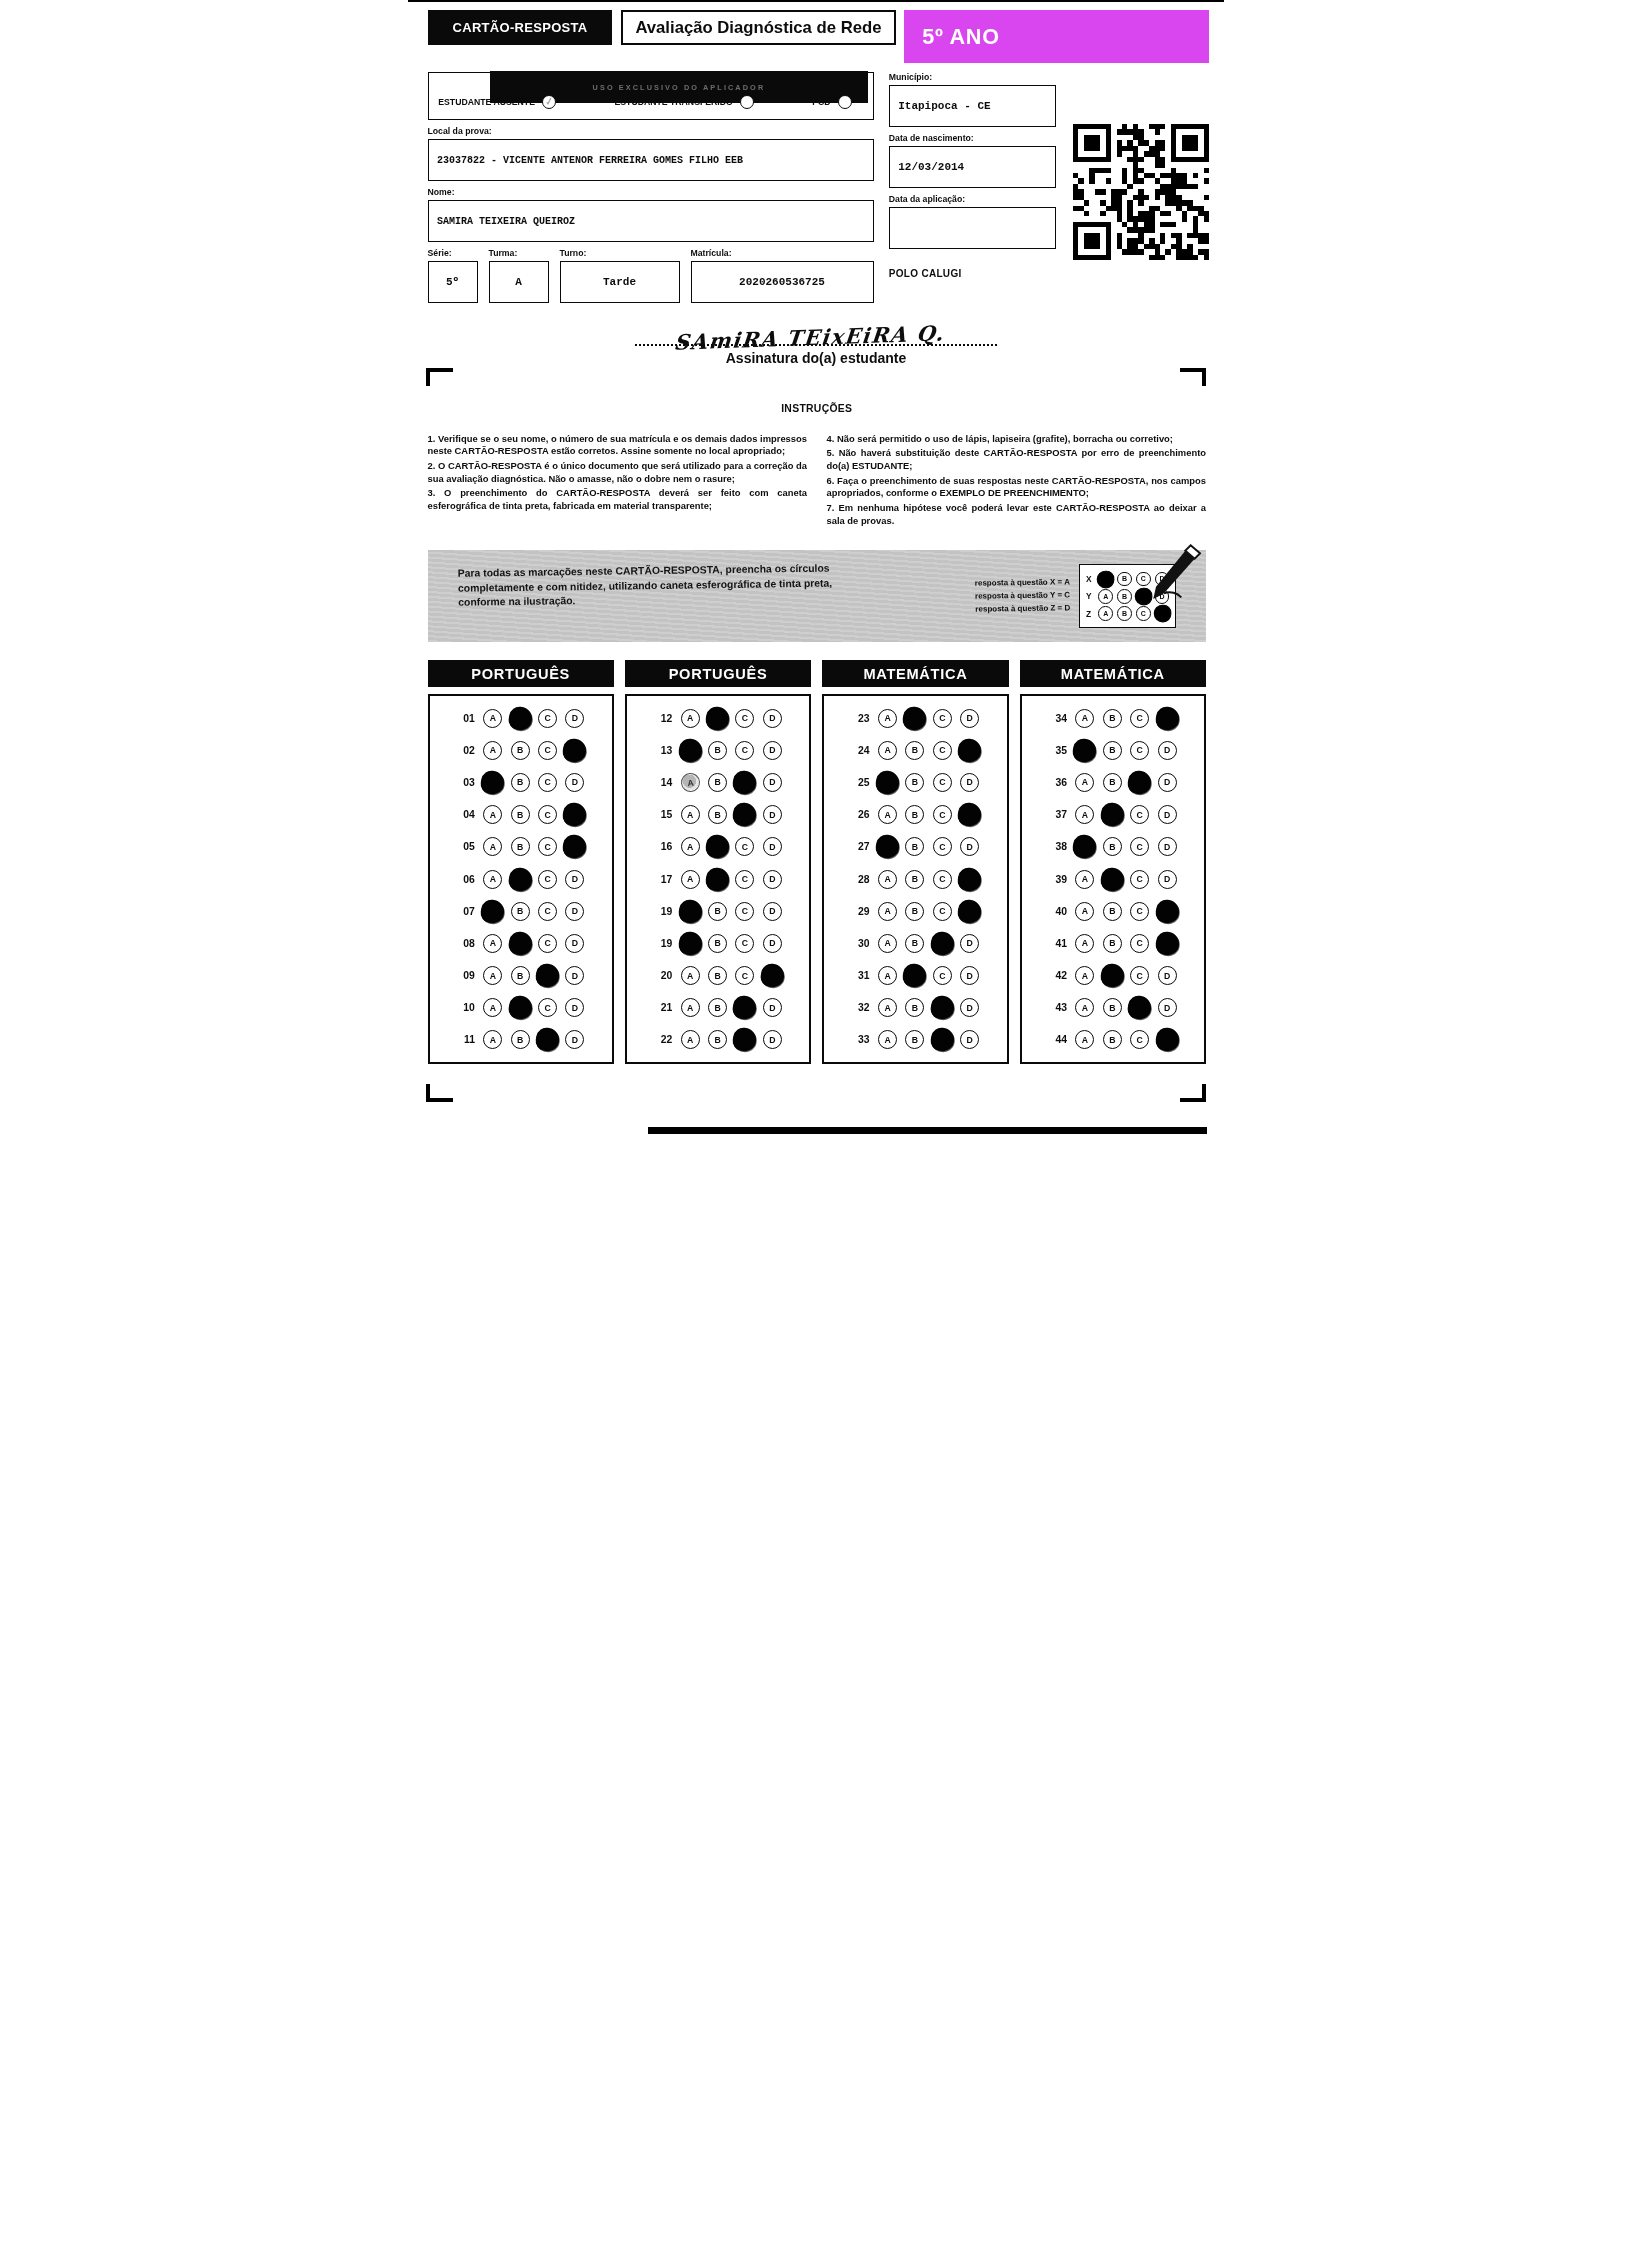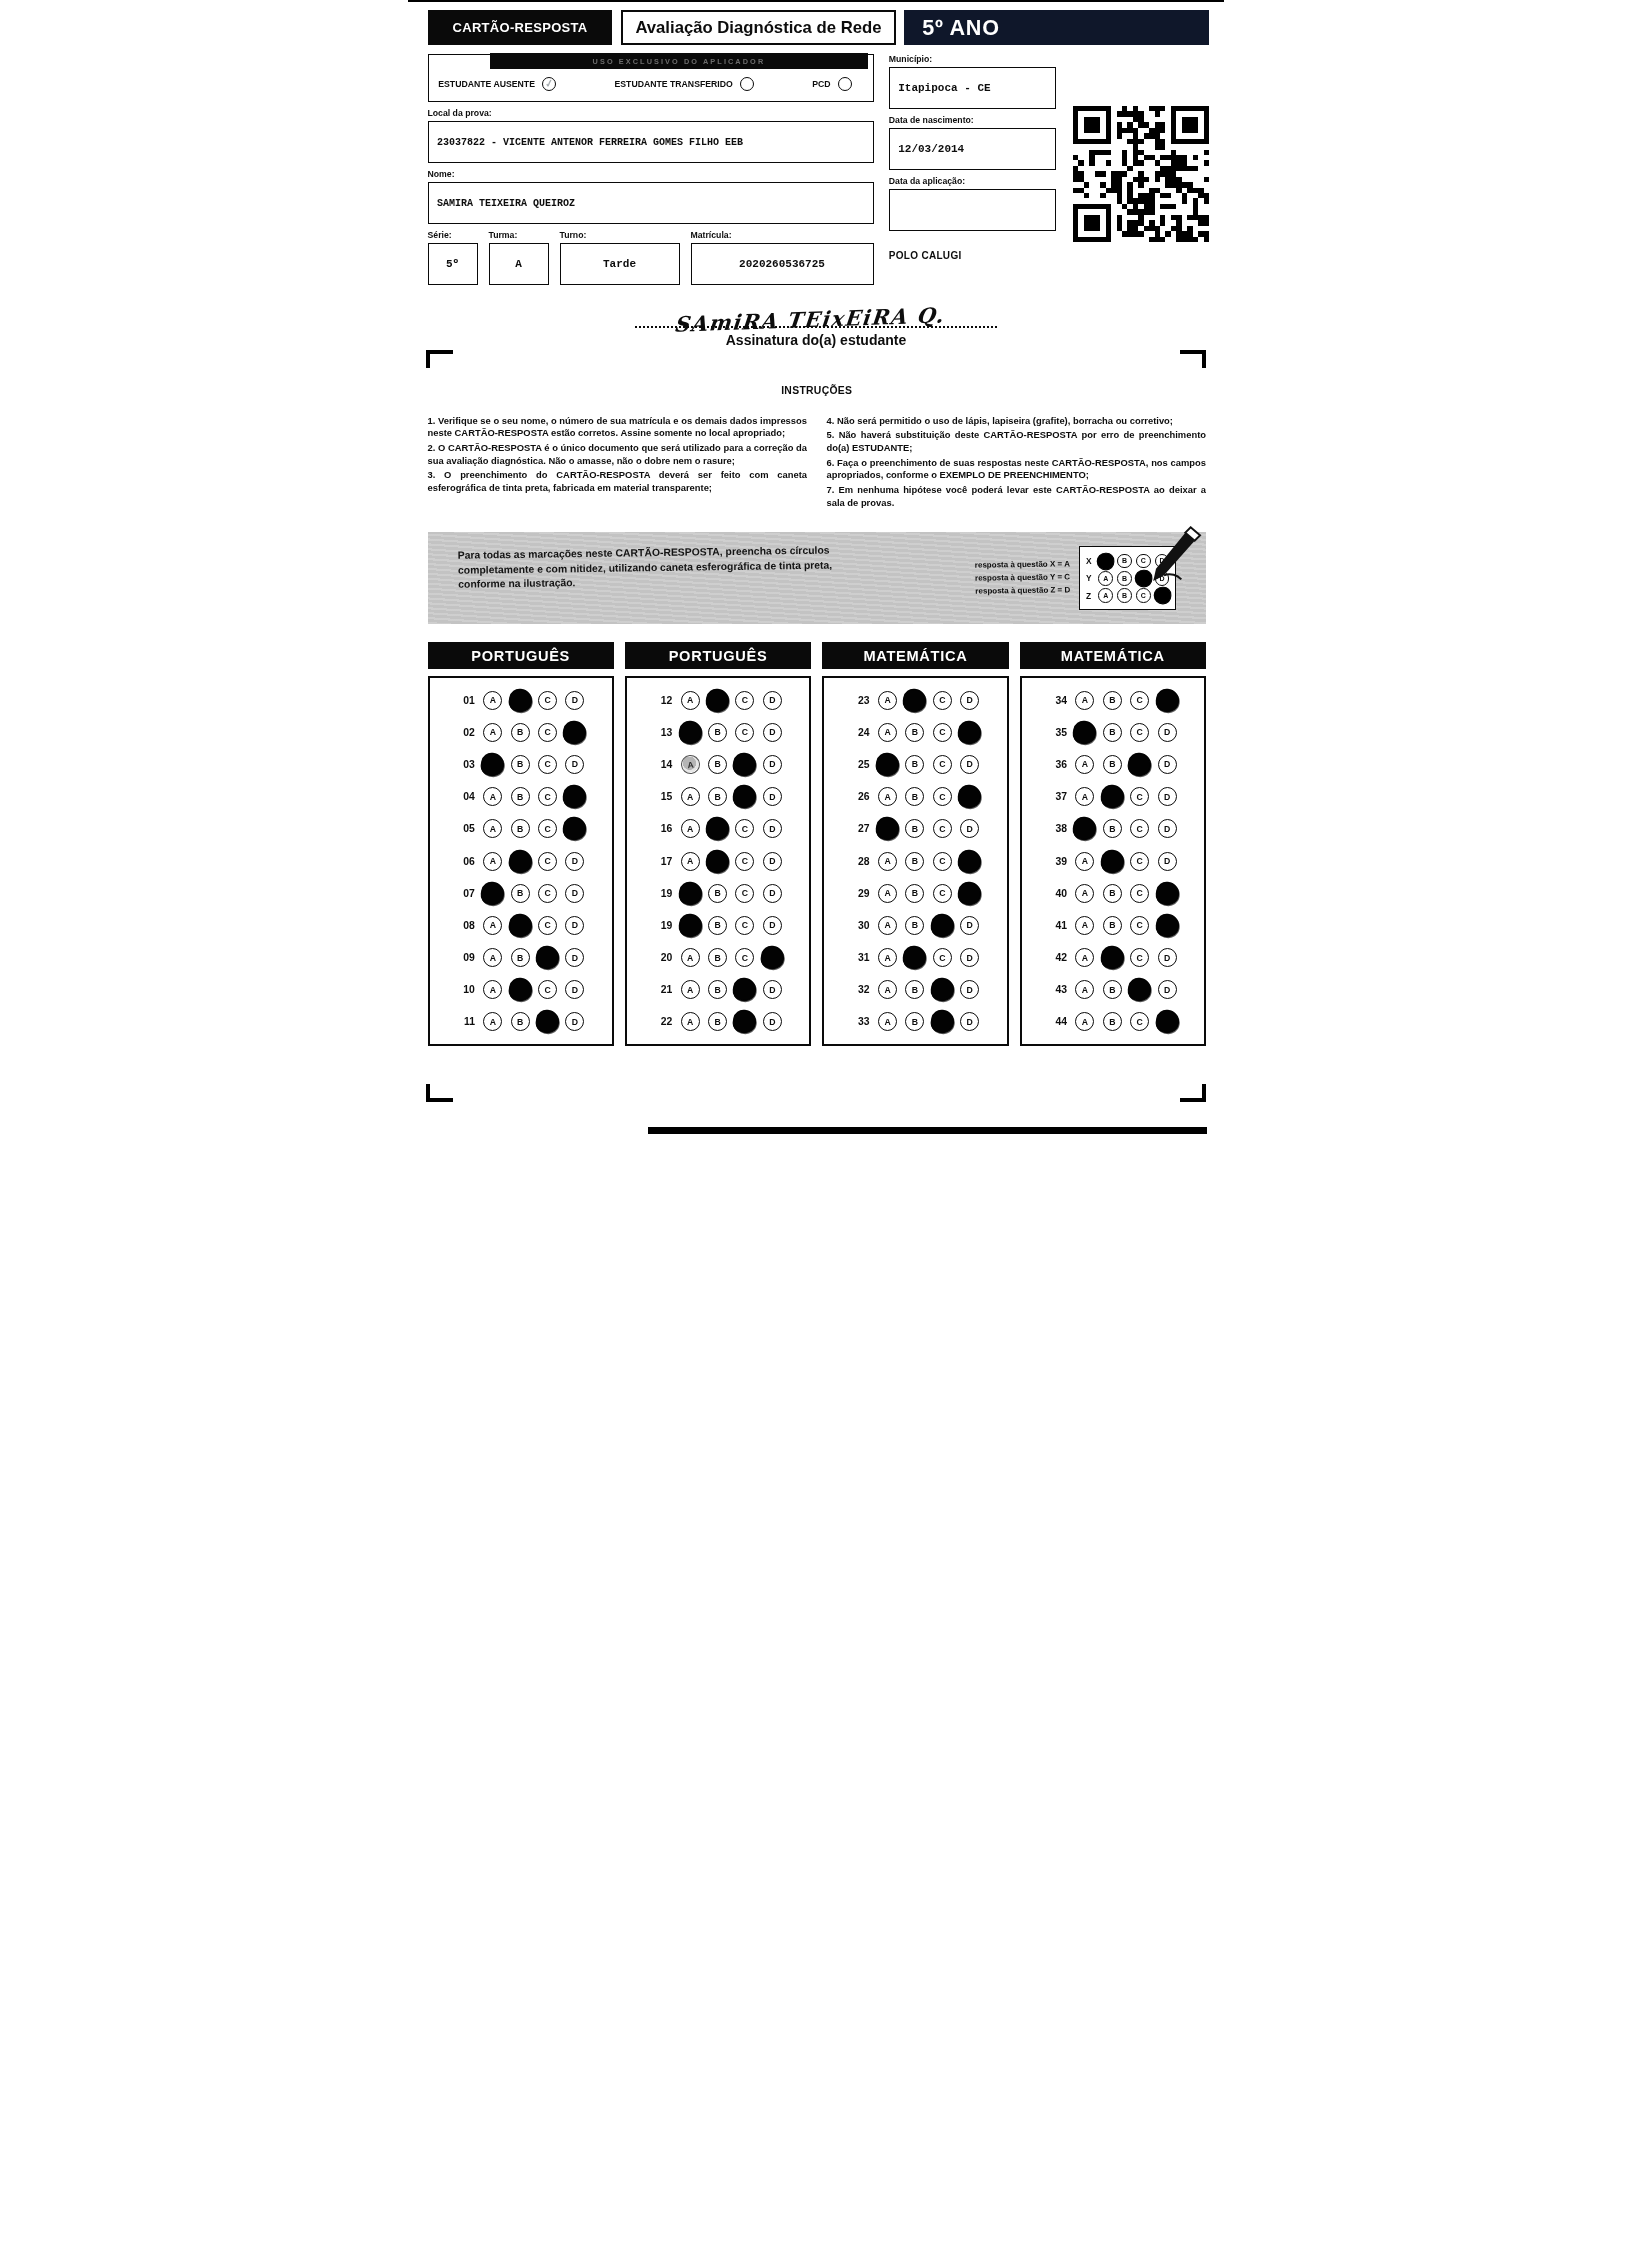--- a/index.html
+++ b/index.html
@@ -6,27 +6,27 @@
   html,body { margin:0; padding:0; background:#ffffff; }
   .page {
     width:816px; height:1135px; margin:0 auto; background:#fff; position:relative;
     font-family:"Liberation Sans", sans-serif; color:#0d0d0d; border-top:2.1px solid #000;
     overflow:hidden;
   }
   
   .header { display:flex; align-items:stretch; gap:8.4px; padding:8.4px 15.3px 2.8px 19.5px; }
   .hdr-left { background:#0a0a0a; color:#fff; font-weight:bold; font-size:13px; display:flex; align-items:center; padding:0 25px; height:35px; letter-spacing:0.3px; }
   .hdr-mid { border:2.8px solid #0a0a0a; font-weight:bold; font-size:16.7px; display:flex; align-items:center; padding:0 12.5px; height:35px; }
-  .hdr-right { background:#0f172a; color:#fff; font-weight:bold; font-size:21.6px; flex:1; display:flex; align-items:center; padding:0 18px; height:35px; letter-spacing:0.7px; }
+  .hdr-right { background:#d946ef; color:#fff; font-weight:bold; font-size:21.6px; flex:1; display:flex; align-items:center; padding:0 18px; height:53px; letter-spacing:0.7px; }
   
   .info { display:flex; gap:15.3px; padding:5.6px 15.3px 0 19.5px; }
   .info-left { width:446px; }
   .info-right { flex:1; position:relative; }
   .applicator-box { border:1.4px solid #0a0a0a; position:relative; padding:21px 8.4px 8.4px; }
-  .applicator-bar { position:absolute; top:-1.4px; left:61px; right:4.2px; height:16px; background:#0a0a0a;
+  .applicator-bar { position:absolute; top:-1.4px; left:61px; right:4.2px; height:32px; background:#0a0a0a;
     color:rgba(190,190,190,.55); display:flex; align-items:center; justify-content:center;
     font-size:7.3px; letter-spacing:2.1px; font-weight:bold; }
   .cb-row { display:flex; justify-content:space-between; align-items:center; padding:1.4px 12.5px 1.4px 1.4px; }
   .cb-item { display:flex; align-items:center; gap:7px; }
   .cb-label { font-weight:bold; font-size:8.7px; }
   .cb-circle { width:14px; height:14px; border:1.4px solid #0a0a0a; border-radius:50%; display:inline-flex; align-items:center; justify-content:center; background:#fff; position:relative; }
   .cb-mark { color:#8a9296; font-size:10.4px; font-weight:bold; transform:rotate(-12deg); opacity:.75; line-height:1; }
   .field-label { font-weight:bold; font-size:8.7px; margin:6.3px 0 2.8px; }
   .field-box { border:1.4px solid #0a0a0a; height:42px; display:flex; align-items:center; padding:0 8.4px; font-weight:bold; font-size:10px; background:#fff;font-family:Liberation Mono, monospace; }
   .small-row { display:flex; gap:11px; }

